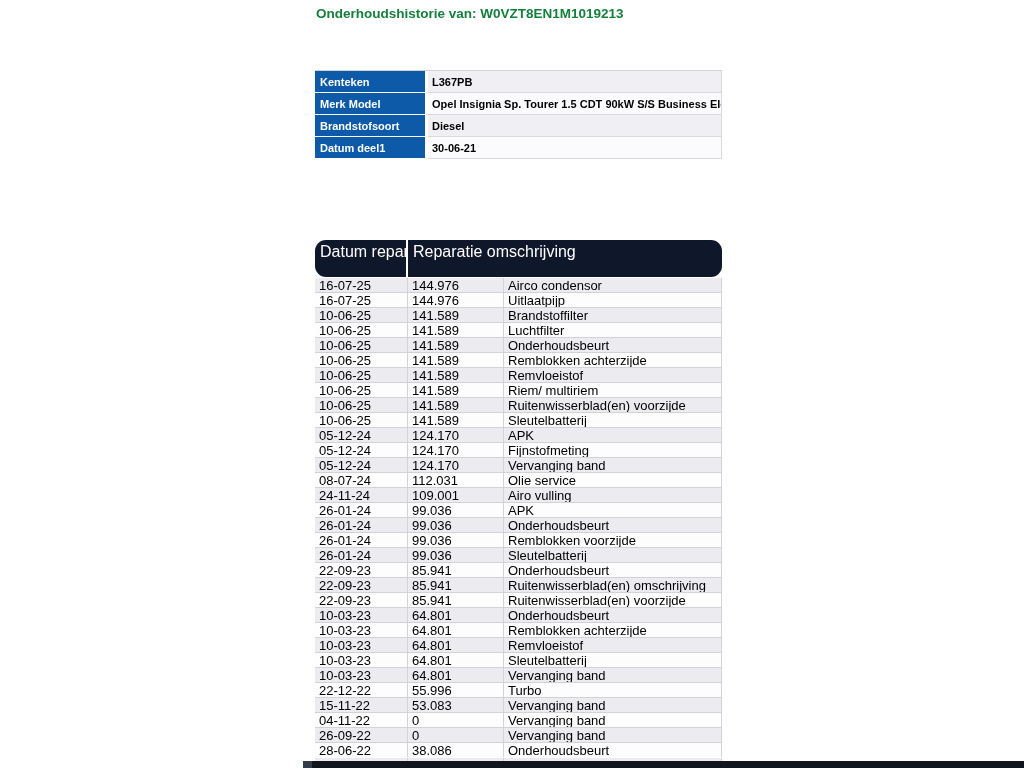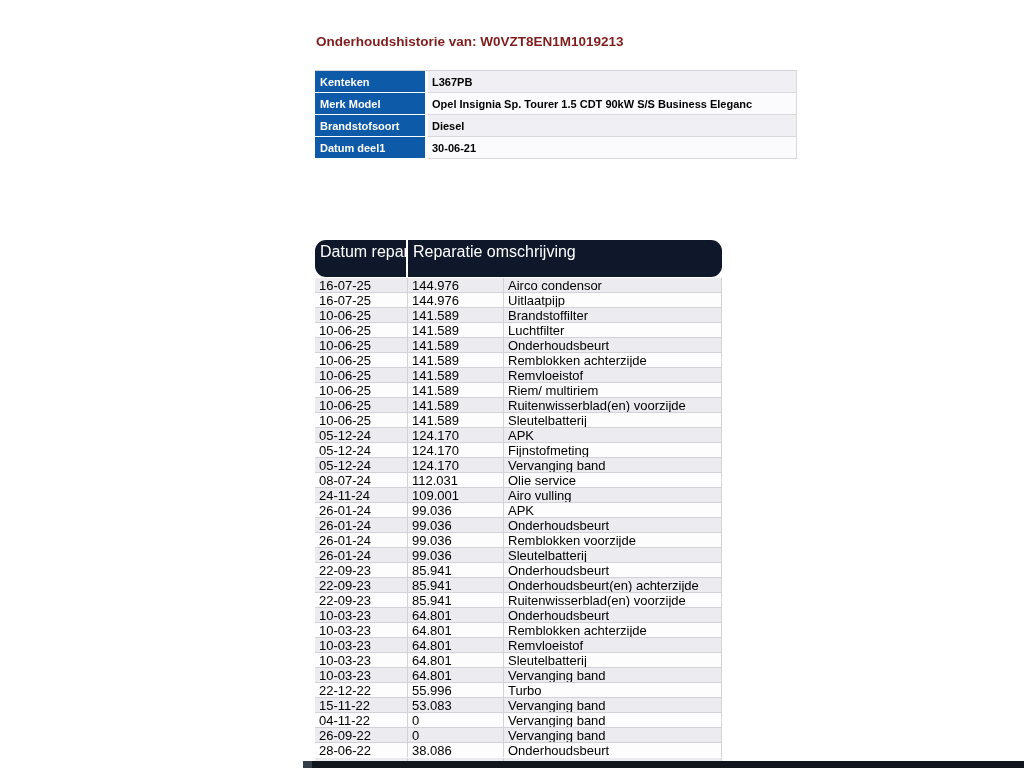--- a/index.html
+++ b/index.html
@@ -1,28 +1,27 @@
 <!DOCTYPE html>
 <html><head>
 <meta charset="utf-8">
 <style>
   * { margin:0; padding:0; box-sizing:border-box; }
   html,body { width:1024px; height:768px; background:#ffffff; overflow:hidden; }
   body { font-family:"Liberation Sans", sans-serif; position:relative; color:#000; }
 
   .page-title {
     position:absolute; left:316px; top:6px;
-    font-size:13.5px; font-weight:bold; color:#7f1d1d;
+    font-size:13.5px; font-weight:bold; color:#15803d;
     white-space:nowrap;
-    margin-top:28px;
   }
 
   
   .info-table {
-    position:absolute; left:315px; top:70px; width:482px;
+    position:absolute; left:315px; top:70px; width:407px;
     border-top:1px solid #d2d2d9;
   }
   .info-row { display:flex; height:22px; }
   .info-label {
     width:110px; background:#0d5aa9; color:#ffffff;
     font-weight:bold; font-size:11px;
     display:flex; align-items:center; padding-left:5px;
     border-bottom:1px solid #fdfdfd;
     white-space:nowrap;
   }
@@ -206,21 +205,21 @@
         <div class="tcell c3">Sleutelbatterij</div>
       </div>
       <div class="trow base">
         <div class="tcell c1">22-09-23</div>
         <div class="tcell c2">85.941</div>
         <div class="tcell c3">Onderhoudsbeurt</div>
       </div>
       <div class="trow alt">
         <div class="tcell c1">22-09-23</div>
         <div class="tcell c2">85.941</div>
-        <div class="tcell c3">Onderhoudsbeurt(en) achterzijde</div>
+        <div class="tcell c3">Ruitenwisserblad(en) omschrijving</div>
       </div>
       <div class="trow base">
         <div class="tcell c1">22-09-23</div>
         <div class="tcell c2">85.941</div>
         <div class="tcell c3">Ruitenwisserblad(en) voorzijde</div>
       </div>
       <div class="trow alt">
         <div class="tcell c1">10-03-23</div>
         <div class="tcell c2">64.801</div>
         <div class="tcell c3">Onderhoudsbeurt</div>

